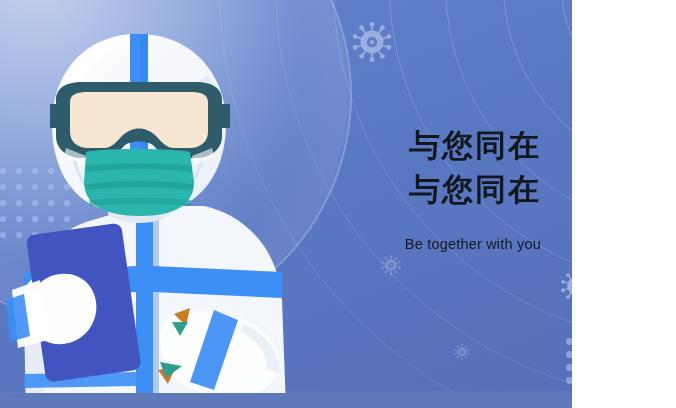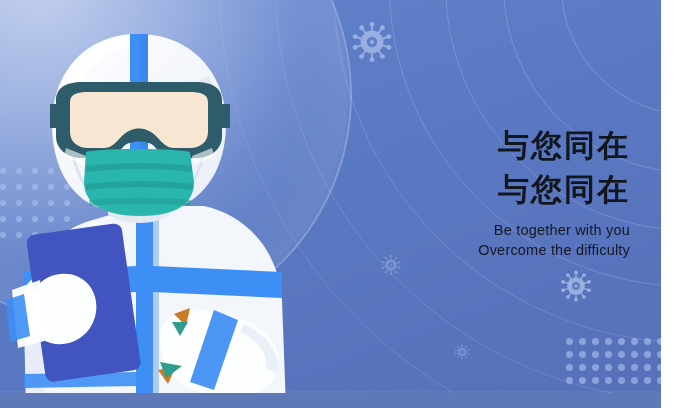--- a/index.html
+++ b/index.html
@@ -2,21 +2,21 @@
 <html><head>
 <meta charset="utf-8">
 <style>
   html, body {
     margin: 0;
     padding: 0;
     background: #ffffff;
   }
   #stage {
     position: relative;
-    width: 661px;
+    width: 572px;
     height: 408px;
     overflow: hidden;
     font-family: "Liberation Sans", "DejaVu Sans", sans-serif;
     background: #5d7cc6;
   }
 
   
   .bg-base {
     position: absolute;
     inset: 0;
@@ -106,21 +106,21 @@
     white-space: nowrap;
   }
   .en-line {
     font-size: 14.5px;
     font-weight: 400;
     line-height: 1.40;
     color: #14181f;
     letter-spacing: 0.2px;
     white-space: nowrap;
   }
-  #copy .en-wrap { margin-top: 8px; }
+  #copy .en-wrap { margin-top: 22px; }
 
   
   #bottom-bar {
     position: absolute;
     left: 0;
     bottom: 0;
     width: 676px;
     height: 15px;
     background: #5e78b8;
   }
@@ -453,20 +453,19 @@
 
       </g>
     </svg>
   </div>
 
   <div id="copy">
     <div class="cn-line">与您同在</div>
     <div class="cn-line">与您同在</div>
     <div class="en-wrap">
       <div class="en-line">Be together with you</div>
-      <div class="en-line">Overcome the difficulty</div>
     </div>
   </div>
 
   <div id="bottom-bar-sheen"></div>
   <div id="bottom-bar"></div>
 
 </div>
 
 </body></html>

